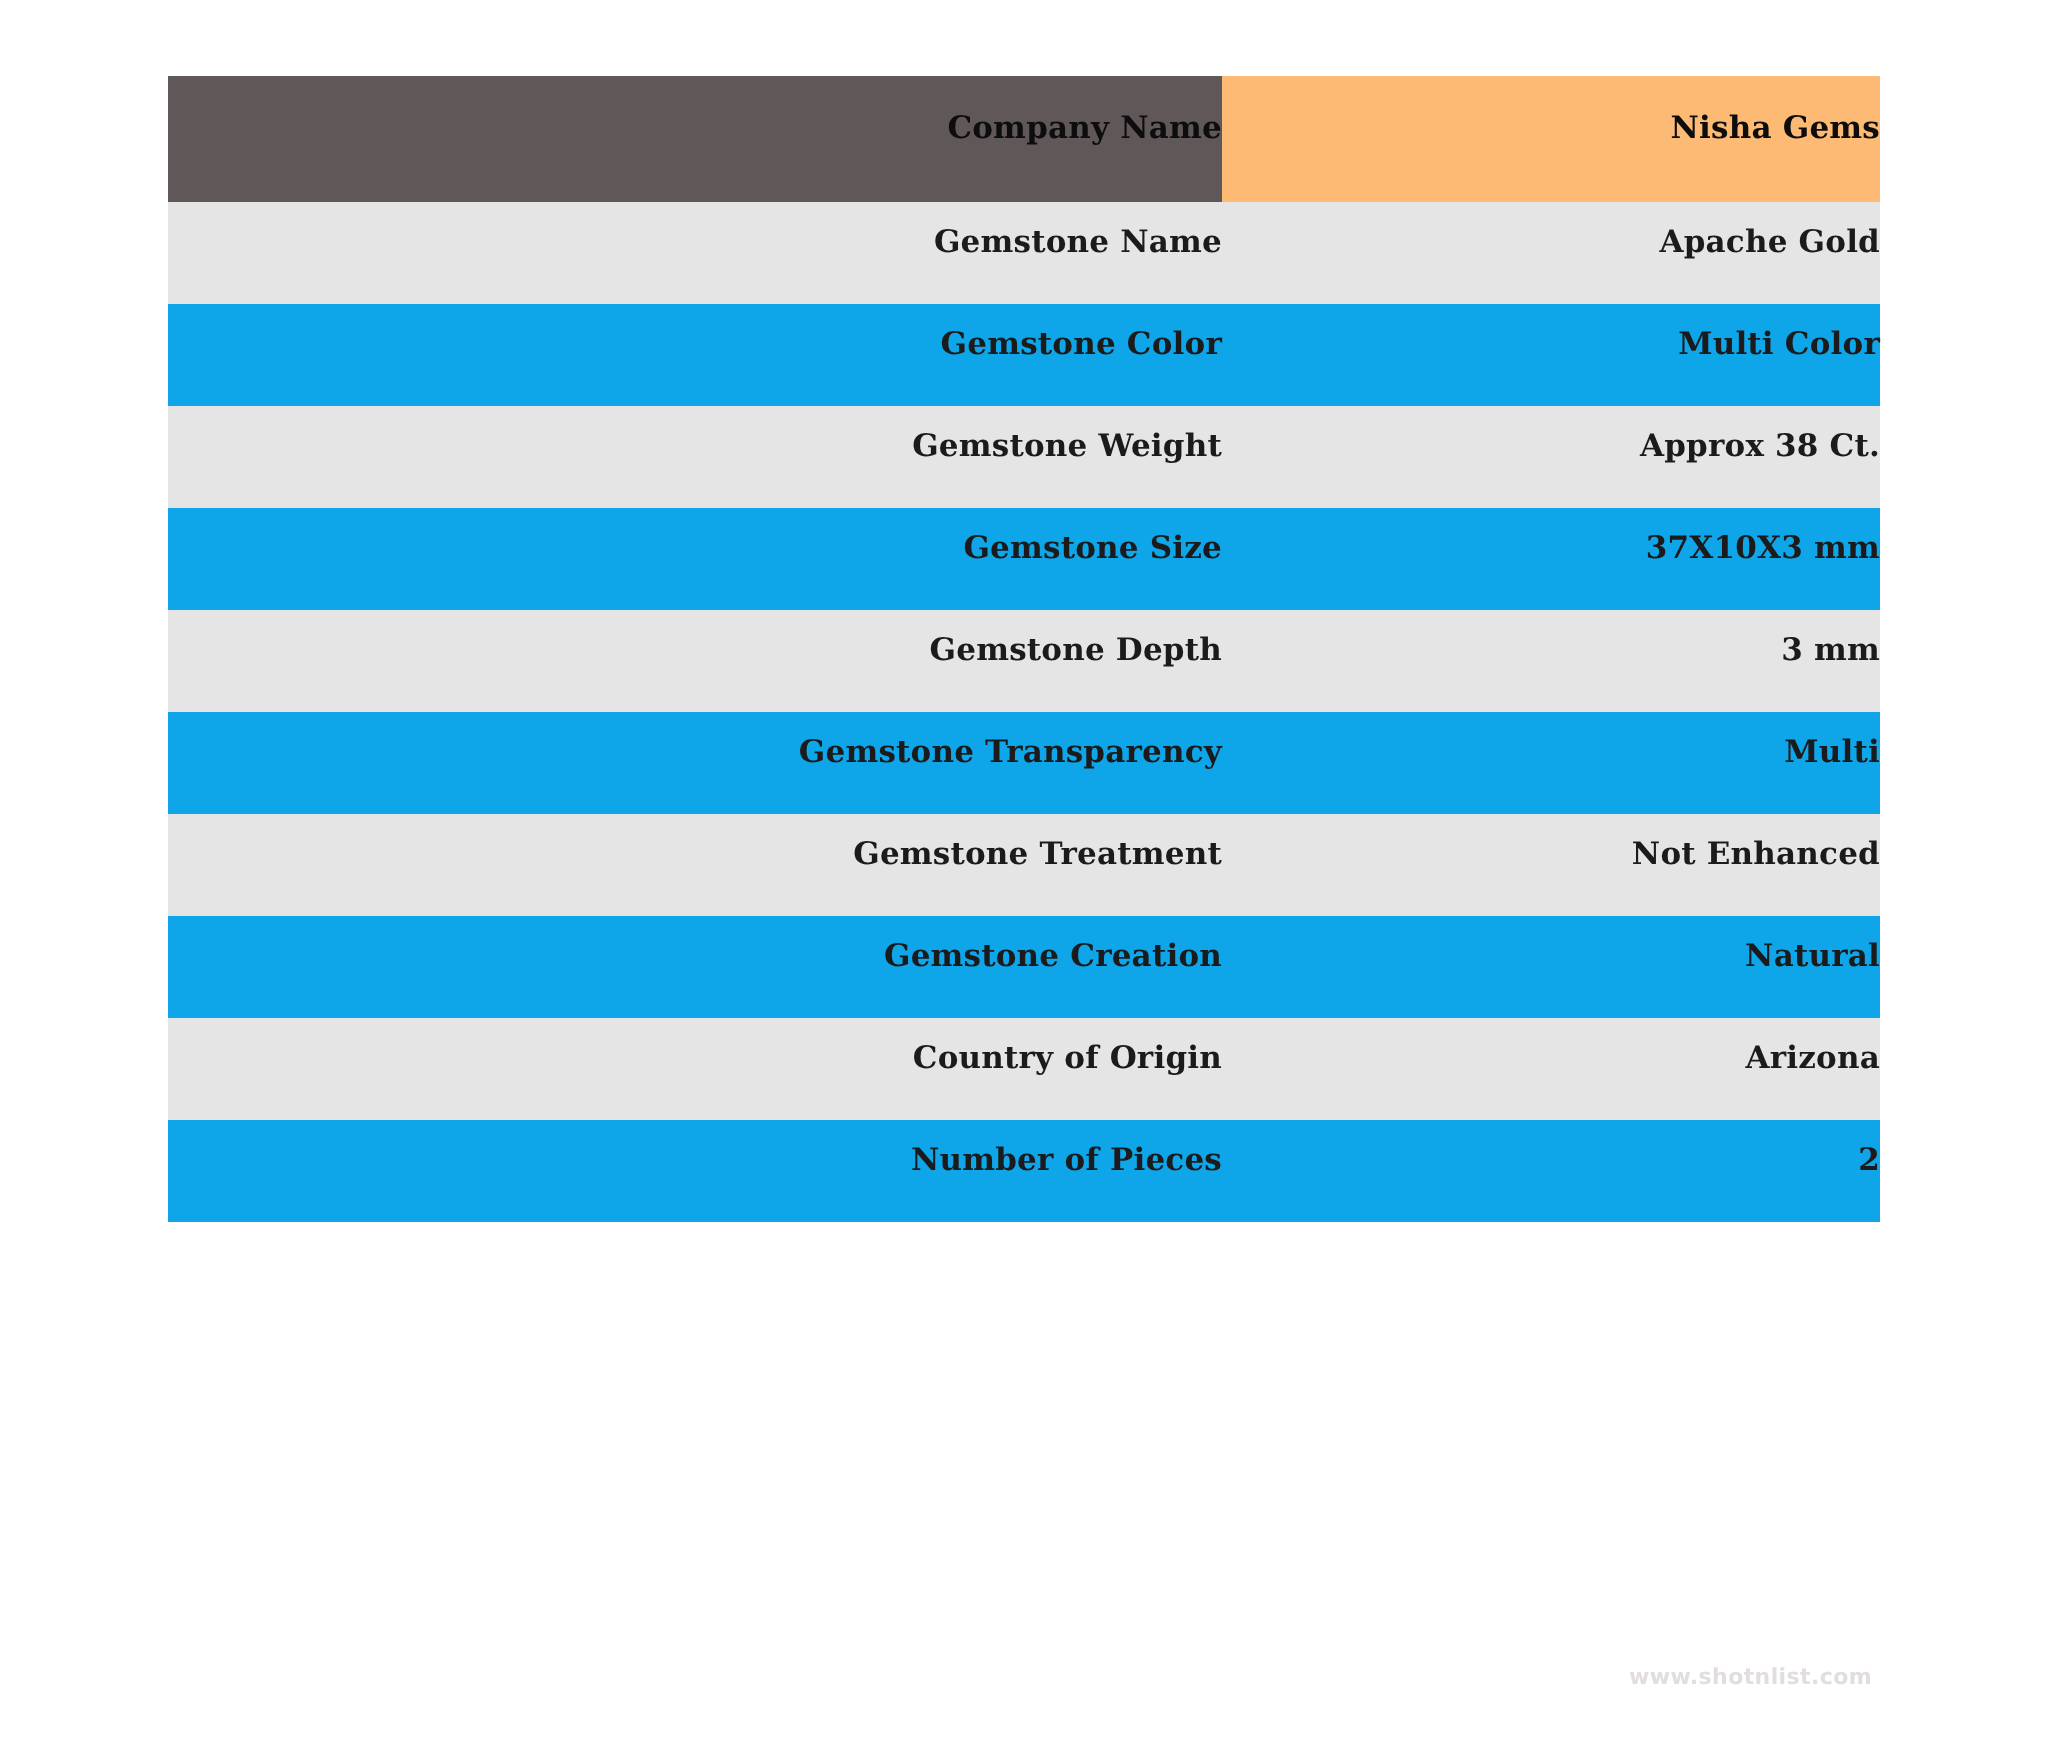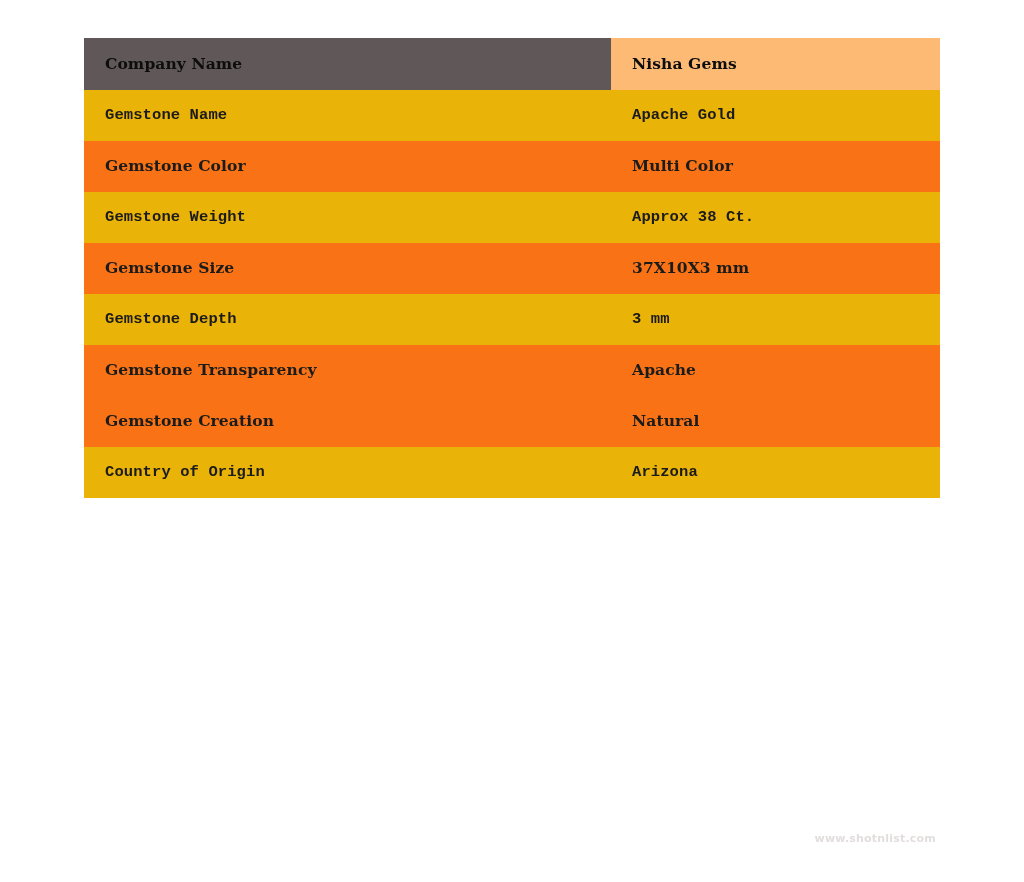--- a/index.html
+++ b/index.html
@@ -25,44 +25,44 @@
     border-collapse: collapse;
     width: 856px;
     table-layout: fixed;
   }
   table.spec col.label-col { width: 527px; }
   table.spec col.value-col { width: 329px; }
 
   table.spec tr { height: 51px; }
 
   table.spec td {
-    padding: 0 0 0 21px;
+    padding: 0 0 11px 21px;
     font-size: 15.5px;
     font-weight: bold;
     letter-spacing: 0.1px;
     vertical-align: middle;
     line-height: 1.2;
     border: none;
+    text-align: right;
   }
 
   tr.header-row td {
     background: #605759;
     color: #0d0d0d;
     height: 52px;
   }
   tr.header-row td.value-cell {
     background: #fdba74;
   }
 
   tr.shaded td {
-    background: #eab308;
-    font-family: Liberation Mono, monospace;
+    background: #e5e5e5;
   }
   tr.plain td {
-    background: #f97316;
+    background: #0ea5e9;
   }
 
   td.value-cell {
     padding-left: 22px;
   }
 
   .watermark {
     position: absolute;
     right: 88px;
     top: 832px;
@@ -102,27 +102,35 @@
       <tr class="plain">
         <td class="label-cell">Gemstone Size</td>
         <td class="value-cell">37X10X3 mm</td>
       </tr>
       <tr class="shaded">
         <td class="label-cell">Gemstone Depth</td>
         <td class="value-cell">3 mm</td>
       </tr>
       <tr class="plain">
         <td class="label-cell">Gemstone Transparency</td>
-        <td class="value-cell">Apache</td>
+        <td class="value-cell">Multi</td>
+      </tr>
+      <tr class="shaded">
+        <td class="label-cell">Gemstone Treatment</td>
+        <td class="value-cell">Not Enhanced</td>
       </tr>
       <tr class="plain">
         <td class="label-cell">Gemstone Creation</td>
         <td class="value-cell">Natural</td>
       </tr>
       <tr class="shaded">
         <td class="label-cell">Country of Origin</td>
         <td class="value-cell">Arizona</td>
       </tr>
+      <tr class="plain">
+        <td class="label-cell">Number of Pieces</td>
+        <td class="value-cell">2</td>
+      </tr>
     </tbody>
   </table>
 </div>
 
 <div class="watermark">www.shotnlist.com</div>
 
 </body></html>

